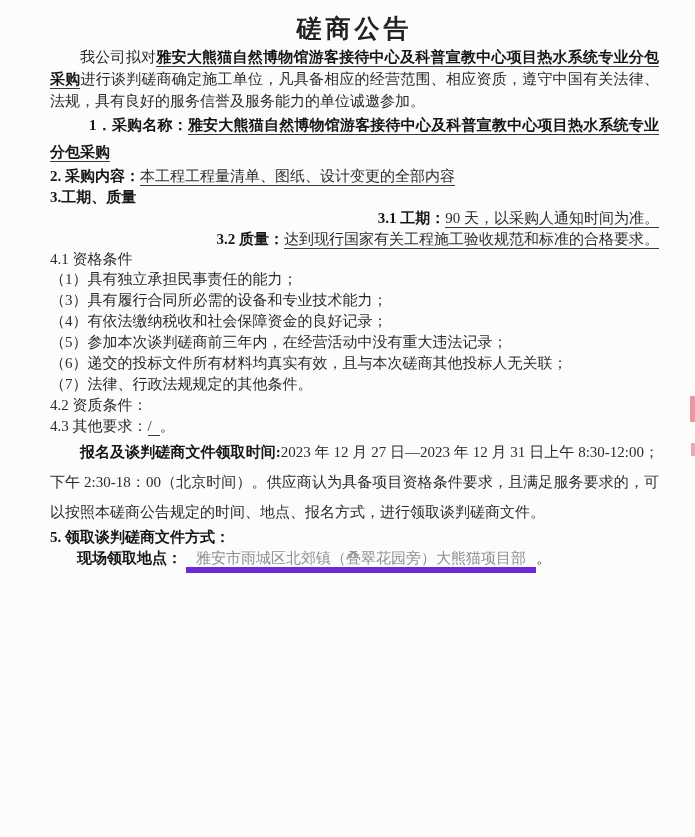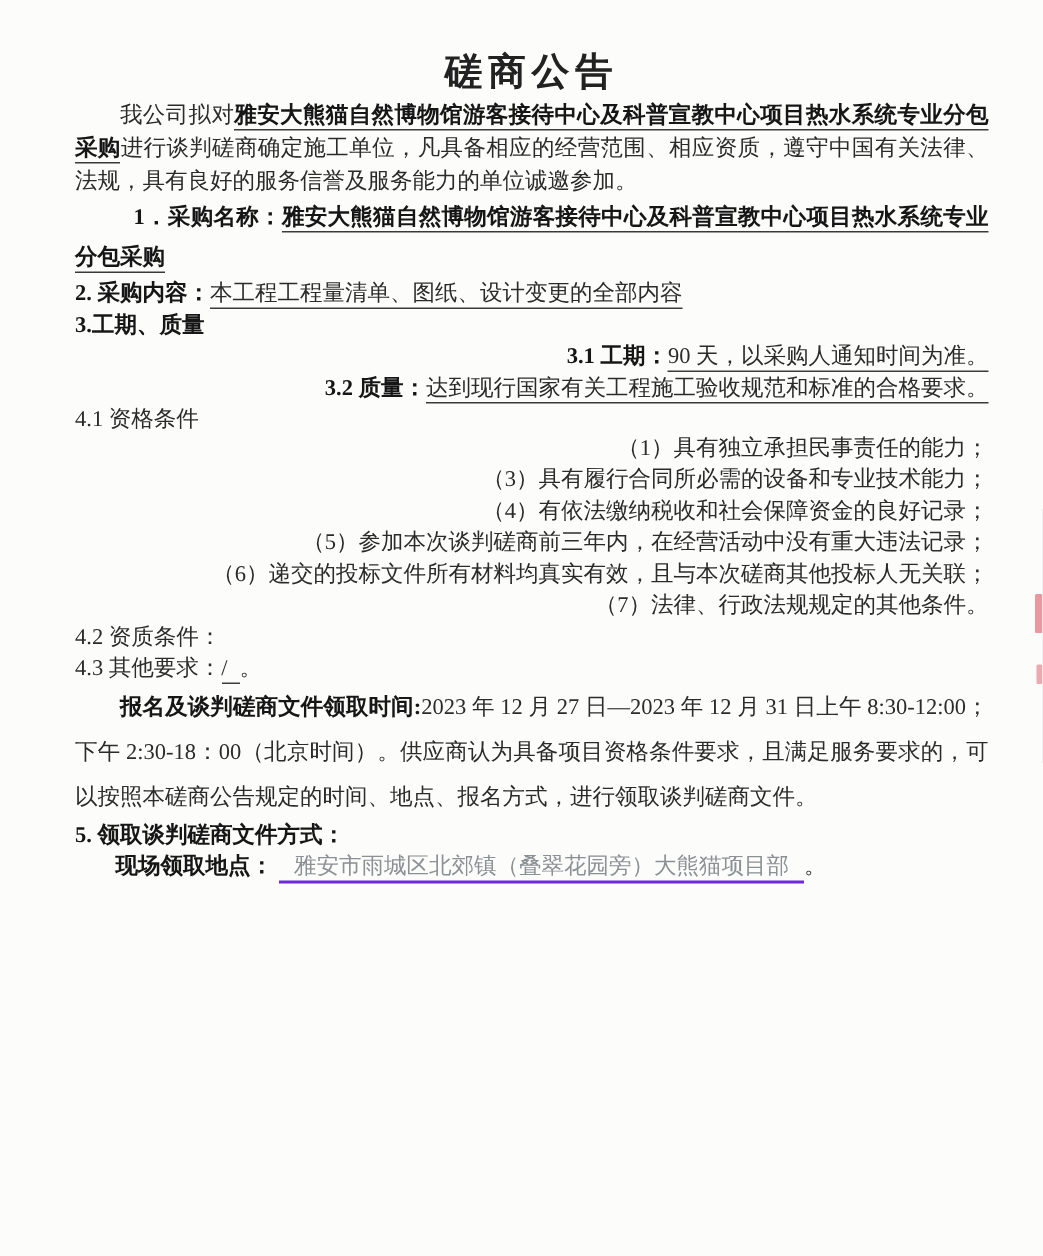--- a/index.html
+++ b/index.html
@@ -11,21 +11,21 @@
     position: relative;
     width: 695px;
     height: 837px;
     margin: 0 auto;
     background: #fcfcfb;
     overflow: hidden;
     font-family: "Liberation Serif", "DejaVu Serif", serif;
     font-size: 15px;
     color: #2b2b2b;
     box-sizing: border-box;
-    padding: 32px 36px 0 50px;
+    padding: 12px 36px 0 50px;
   }
   .page p { margin: 0; }
 
   .doc-title {
     text-align: center;
     font-size: 25px;
     line-height: 34px;
     font-weight: bold;
     letter-spacing: 4px;
     color: #222;
@@ -68,21 +68,20 @@
     margin-left: 3.1em;
     text-align: right;
   }
   .sub .lbl { font-weight: bold; color: #161616; }
   .h4 { margin-top: 6px; }
   .h41 { margin-top: 15px; margin-left: 3.4em; font-weight: normal; color: #2b2b2b; }
   .cond {
     margin-top: 9px;
     line-height: 21px;
     margin-left: 2.9em;
-    text-align: right;
   }
   .h42 { margin-top: 11px; margin-left: 3.4em; line-height: 21px; }
   .p-cred {
     margin-top: 1px;
     line-height: 22px;
     text-indent: 2em;
     text-align: justify;
     font-weight: bold;
     color: #161616;
   }
@@ -97,21 +96,21 @@
   }
   .h5 { margin-top: 1px; margin-left: 2.2em; }
   .loc {
     margin-top: 9px;
     margin-left: 2.2em;
     line-height: 21px;
   }
   .loc .lbl { font-weight: bold; color: #161616; margin-left: 27px; }
   .loc .addr {
     color: #8b9094;
-    border-bottom: 2px solid #6d28d9;
+    border-bottom: 6px solid #6d28d9;
     padding: 0 10px 1px 10px;
     margin-left: 4px;
   }
 
   
   .stamp-mark {
     position: absolute;
     right: 0;
     border-radius: 1px;
   }

